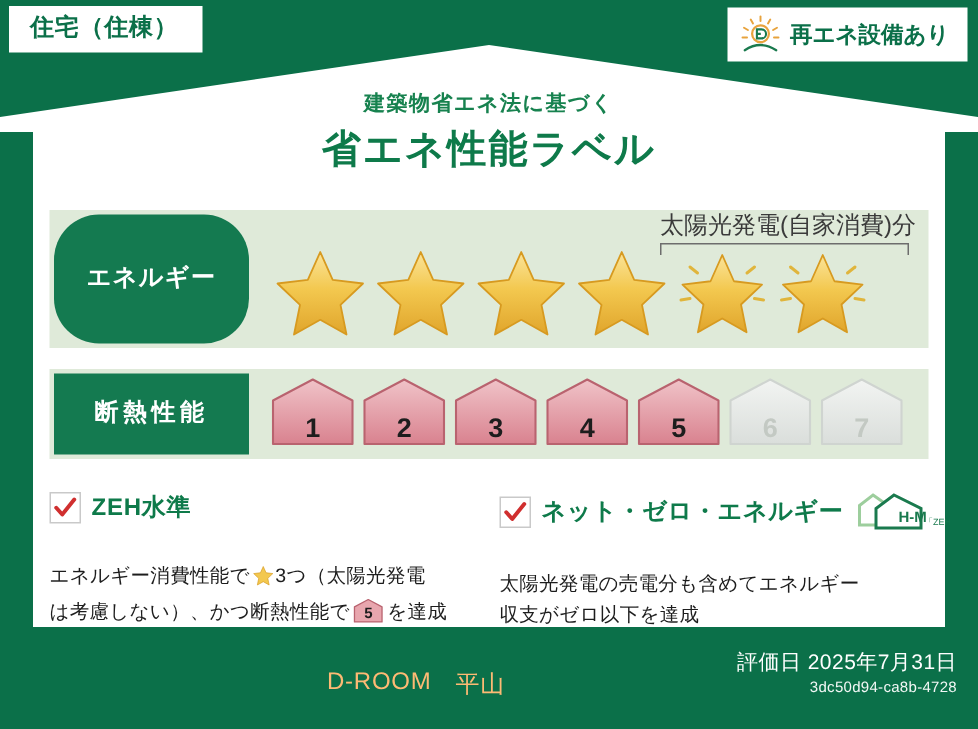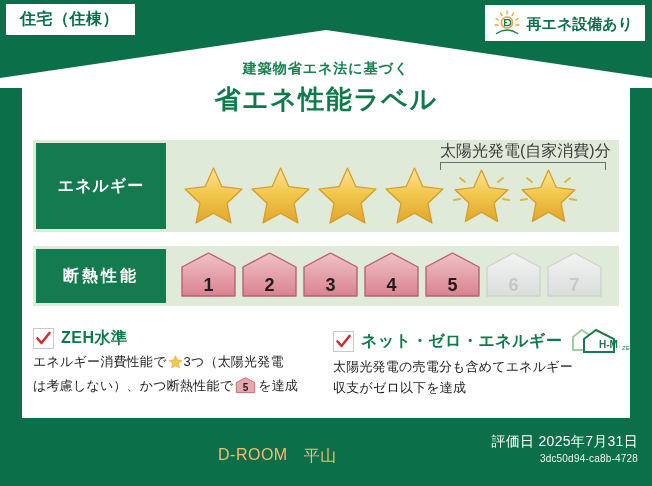--- a/index.html
+++ b/index.html
@@ -78,21 +78,21 @@
   .row-key{
     width:130px;flex:none;
     background:#147a50;
     color:#ffffff;
     display:flex;flex-direction:column;
     align-items:center;justify-content:center;
     font-weight:bold;font-size:16px;line-height:1.35;
     letter-spacing:1px;
     margin:3px 0 3px 3px;
   }
-  .row-energy .row-key{font-size:16px;}
+  .row-energy .row-key{font-size:16px;border-radius:30px;}
   .row-insul .row-key{font-size:16px;letter-spacing:3px;}
   .row-val{flex:1;position:relative;}
   
   .stars{
     position:absolute;left:14px;right:6px;bottom:6px;
     display:flex;align-items:flex-end;gap:0px;
   }
   .star-cell{width:67px;height:64px;position:relative;}
   .star-cell svg{position:absolute;left:0;top:0;}
   
@@ -134,21 +134,21 @@
     width:19px;height:19px;flex:none;
     border:1px solid #c9c9c9;background:#fff;
     position:relative;
   }
   .chkbox svg{position:absolute;left:1px;top:1px;}
   .crit-title{
     font-size:16px;font-weight:bold;color:#0e7a4a;
     letter-spacing:0.5px;white-space:nowrap;
   }
   .crit-body{
-    margin-top:2px;
+    margin-top:24px;
     font-size:13px;color:#1d1d1d;line-height:1.62;
     letter-spacing:0.2px;
   }
   .inline-star{display:inline-block;vertical-align:-3px;margin:0 1px;}
   .inline-house{
     display:inline-block;vertical-align:-4px;
     position:relative;width:21px;height:17px;margin:0 2px;
   }
   .inline-house svg{position:absolute;left:0;top:0;}
   .inline-house b{

